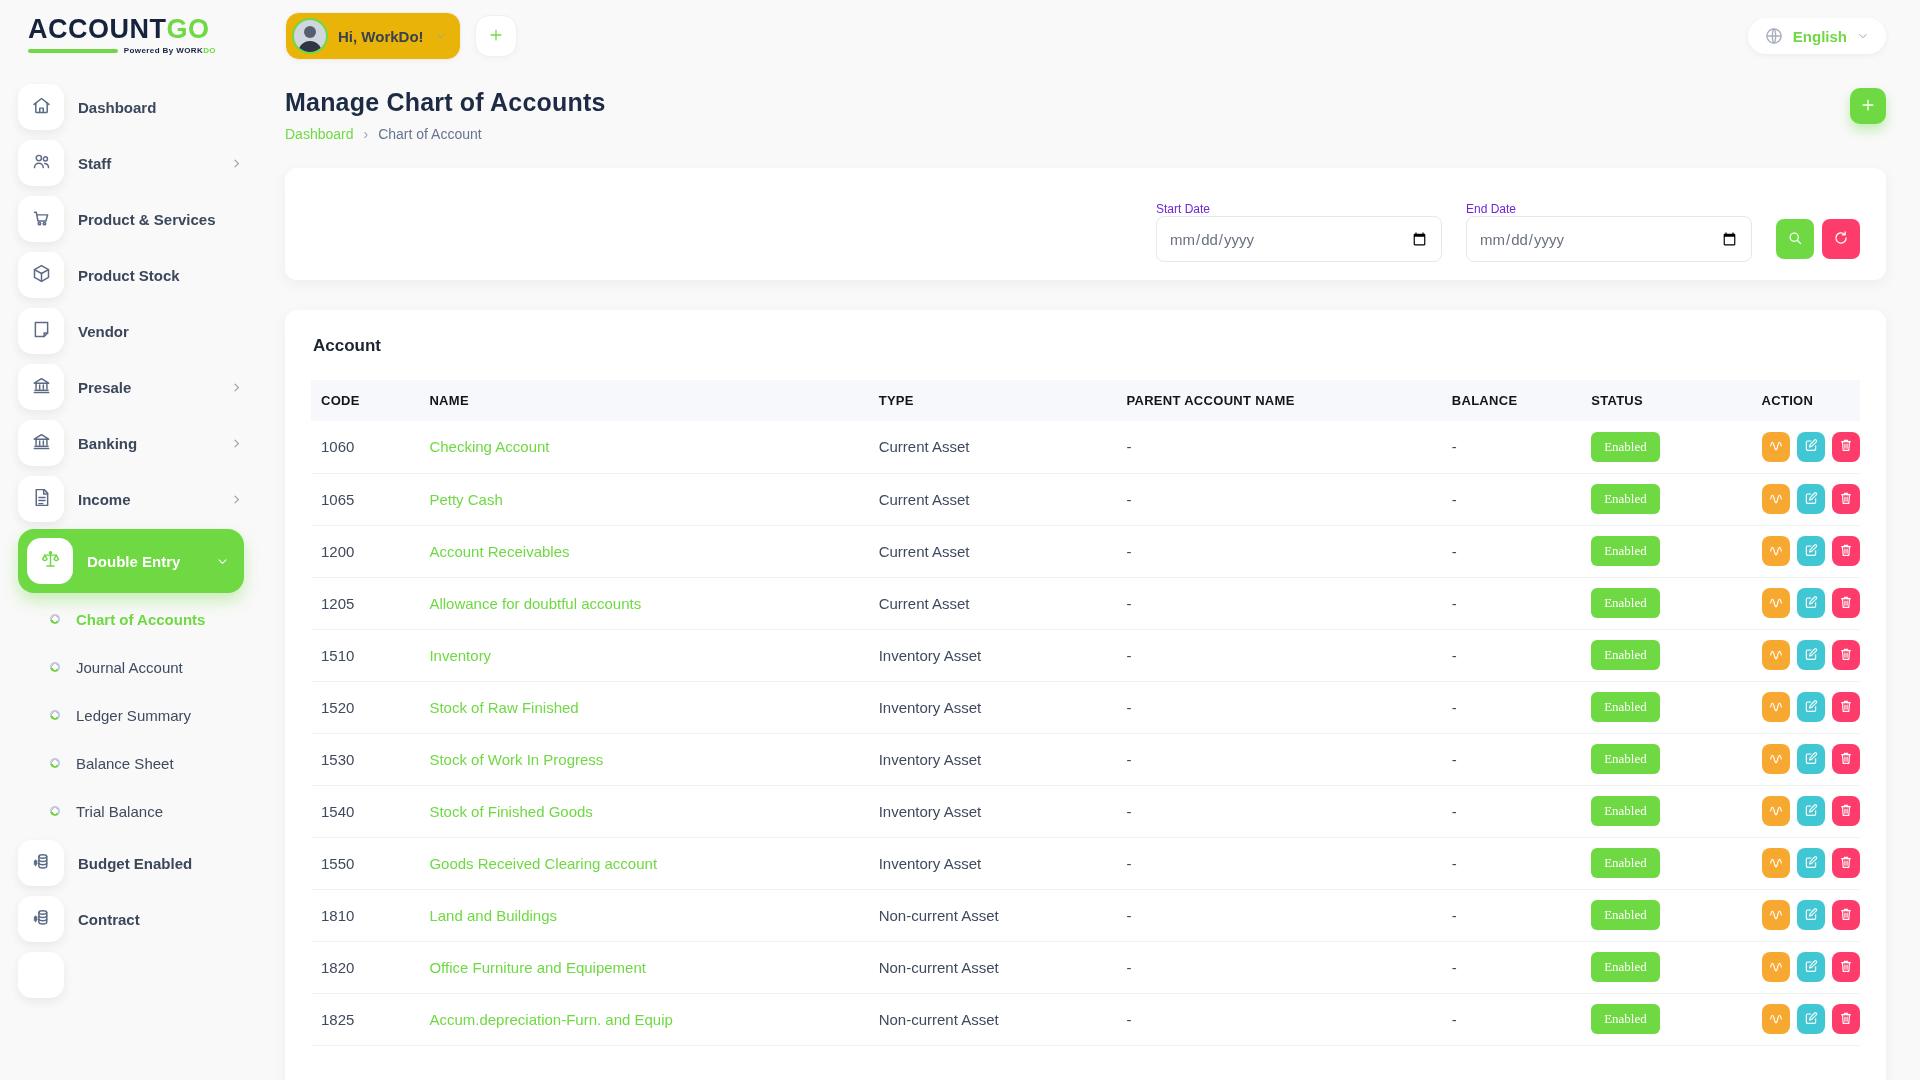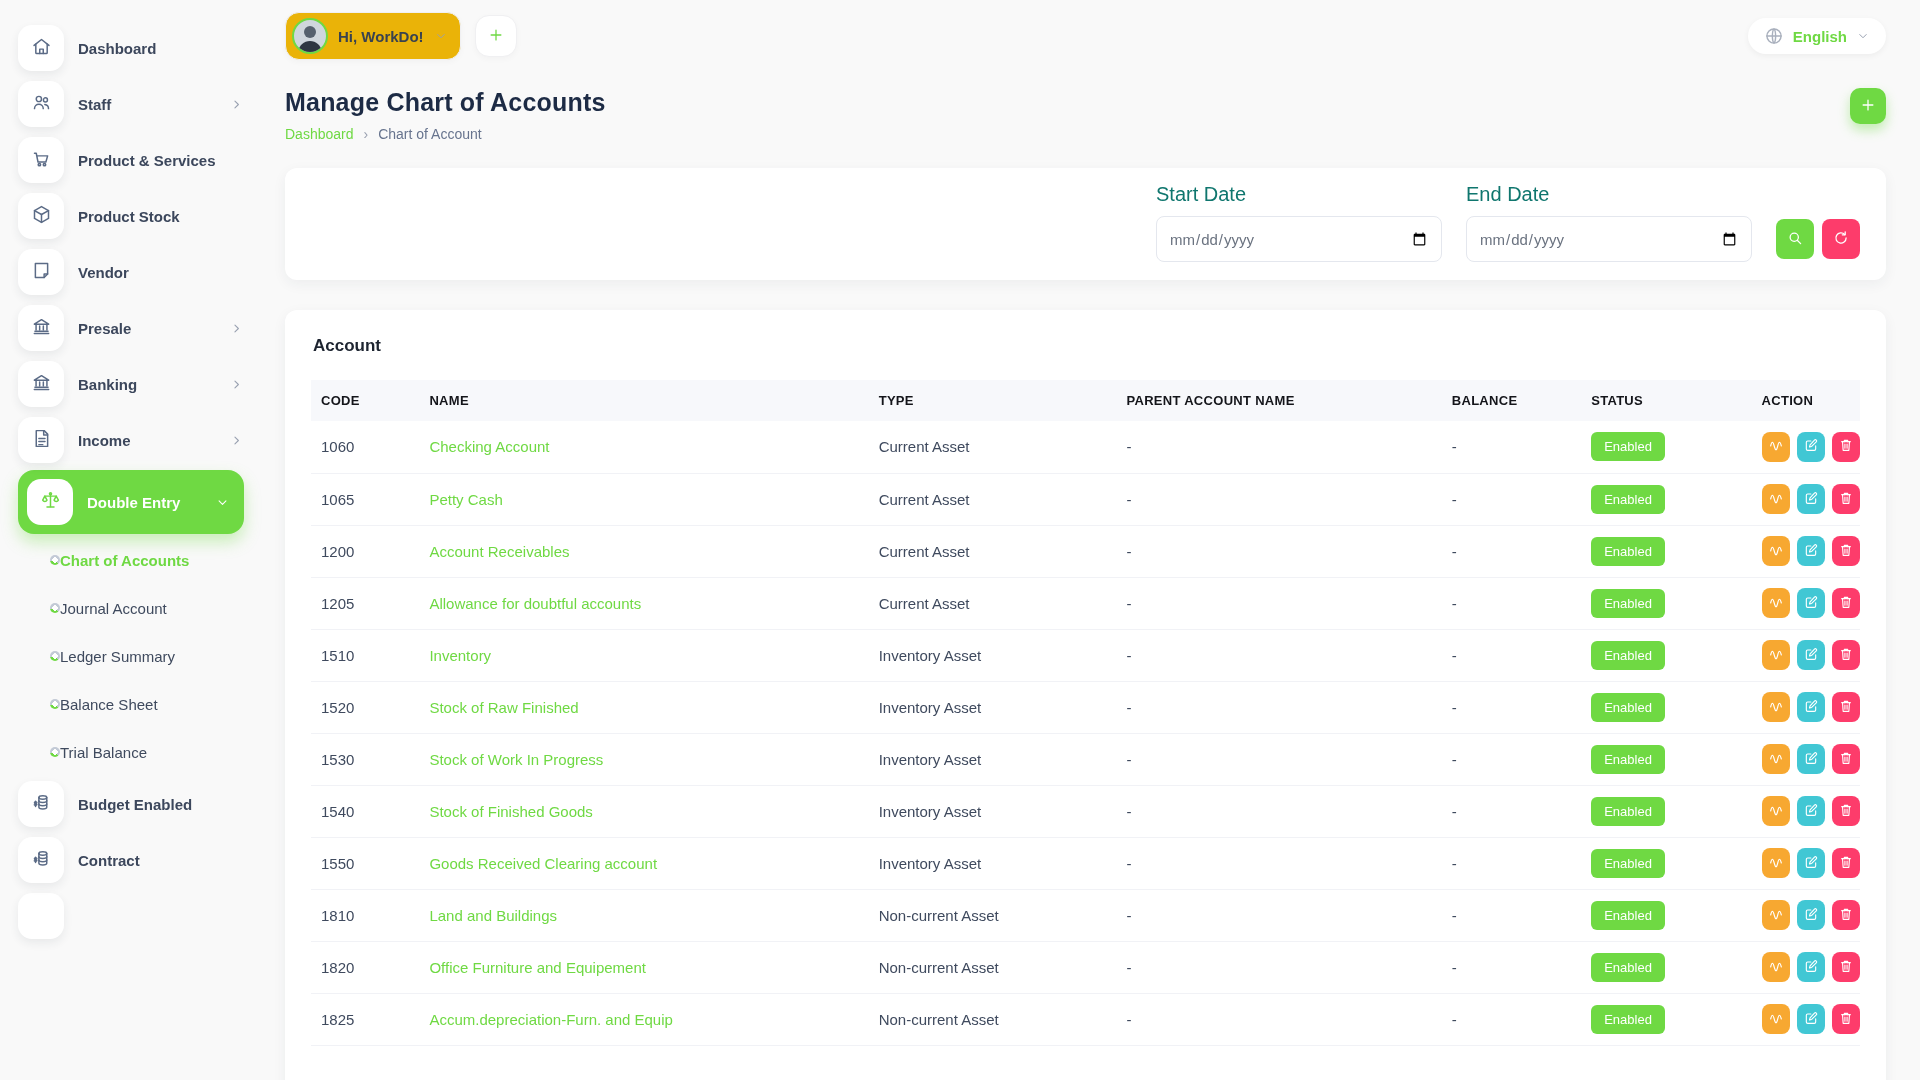--- a/index.html
+++ b/index.html
@@ -25,21 +25,21 @@
   .side-item{display:flex;align-items:center;gap:14px;height:56px;cursor:pointer;}
   .icon-card{width:46px;height:46px;flex:0 0 46px;border-radius:14px;background:#fff;
     box-shadow:0 4px 10px rgba(37,47,63,.08);display:flex;align-items:center;justify-content:center;color:#5b6b86;}
   .side-label{font-size:15px;font-weight:600;color:var(--slate);}
   .side-chev{margin-left:auto;color:#98a0b0;display:flex;}
   .side-item.active{background:var(--accent);border-radius:16px;height:64px;padding:0 14px 0 9px;
     box-shadow:0 8px 16px rgba(111,217,67,.35);margin:2px 0;}
   .side-item.active .icon-card{color:var(--accent);box-shadow:none;}
   .side-item.active .side-label{color:#fff;font-weight:700;}
   .side-item.active .side-chev{color:#fff;}
-  .sub-item{display:flex;align-items:center;height:48px;padding-left:32px;cursor:pointer;}
+  .sub-item{display:flex;align-items:center;gap:16px;height:48px;padding-left:32px;cursor:pointer;}
   .bullet{width:10px;height:10px;border-radius:50%;flex:0 0 10px;
     background:radial-gradient(circle at center,#fff 0 2.6px,transparent 2.8px),
                conic-gradient(from 140deg,var(--accent) 0 120deg,#c3cad6 120deg 360deg);}
   .sub-label{font-size:15px;color:#3f4a5e;}
   .sub-item.active .sub-label{color:var(--accent);font-weight:700;}
   .icon-card.partial{margin-left:0;margin-top:5px;}
   
   main{flex:1;min-width:0;padding:0 34px 0 25px;}
   .topbar{height:64px;display:flex;align-items:center;gap:14px;padding-top:8px;}
   .user-pill{background:#eab308;border:1px solid #f0f0f2;border-radius:14px;display:flex;align-items:center;
@@ -61,48 +61,55 @@
   .crumbs{margin-top:9px;font-size:14px;display:flex;gap:10px;align-items:center;}
   .crumb-link{color:var(--accent);text-decoration:none;cursor:pointer;}
   .crumb-sep{color:#9aa1b0;}
   .crumb-cur{color:#67748e;}
   .add-green{width:36px;height:36px;border-radius:10px;background:var(--accent);border:none;color:#fff;
     display:flex;align-items:center;justify-content:center;cursor:pointer;box-shadow:0 6px 12px rgba(111,217,67,.4);}
   
   .card{background:#fff;border-radius:12px;box-shadow:0 4px 14px rgba(33,45,70,.06);}
   .filter-card{margin-top:26px;height:112px;display:flex;align-items:flex-end;justify-content:flex-end;
     gap:24px;padding:0 26px 18px 26px;}
-  .fgroup label{display:block;font-size:20px;color:#0f766e;margin-bottom:10px;}
+  .fgroup label{display:block;font-size:12px;color:#6d28d9;}
   .date-input{width:286px;height:46px;border:1px solid #e4e7ee;border-radius:8px;padding:0 12px;
     font-size:15px;color:#6b7380;font-family:"Liberation Sans",sans-serif;background:#fff;}
   .factions{display:flex;gap:8px;margin-bottom:3px;}
   .btn-sq{width:38px;height:40px;border-radius:8px;border:none;color:#fff;display:flex;
     align-items:center;justify-content:center;cursor:pointer;}
   .btn-search{background:var(--accent);}
   .btn-reset{background:var(--danger);}
   
   .table-card{margin-top:30px;padding:26px 26px 0 26px;min-height:820px;}
   .sec-title{font-size:17px;font-weight:700;margin:0 0 24px 2px;color:#1d2430;}
   table{width:100%;border-collapse:collapse;table-layout:fixed;}
   thead th{background:#f7f8fb;text-align:left;font-size:13px;letter-spacing:.3px;color:#14151a;
     padding:13px 10px;font-weight:700;}
   tbody td{padding:0 10px;height:52px;border-bottom:1px solid #f1f2f6;font-size:15px;color:#3f4a5e;}
   td .name-link{color:var(--accent);cursor:pointer;text-decoration:none;}
-  .badge{display:inline-block;background:var(--accent);color:#fff;font-size:13px;padding:7px 13px;border-radius:6px;}
+  .badge{display:inline-block;background:var(--accent);color:#fff;font-size:13px;padding:7px 13px;border-radius:6px;font-family:Liberation Serif, serif;}
   .acts{display:flex;gap:7px;}
   .act{width:30px;height:30px;border-radius:8px;border:none;display:flex;align-items:center;
     justify-content:center;color:#fff;cursor:pointer;}
   .act.warn{background:var(--warning);}
   .act.info{background:var(--info);}
   .act.danger{background:var(--danger);}
 </style>
 </head>
 <body>
 
 <aside>
+  <div class="logo">
+    <div class="logo-text"><span>ACCOUNT</span><span class="go">GO</span></div>
+    <div class="logo-sub">
+      <span class="logo-bar"></span>
+      <span class="powered"><span>Powered By</span> <span>WORK</span><span class="wd-go">DO</span></span>
+    </div>
+  </div>
   <nav id="side-nav">
   <div class="side-item">
     <span class="icon-card">
           <span class="side-icon"><svg viewBox="0 0 24 24" width="21" height="21" fill="none" stroke="currentColor" stroke-width="1.7" stroke-linecap="round" stroke-linejoin="round">
               <path d="M3.5 10.8 12 4l8.5 6.8"></path>
               <path d="M5.5 9.5V19a1 1 0 0 0 1 1h11a1 1 0 0 0 1-1V9.5"></path>
               <path d="M10 20v-5h4v5"></path>
             </svg></span>
         </span>
     <span class="side-label">Dashboard</span>

